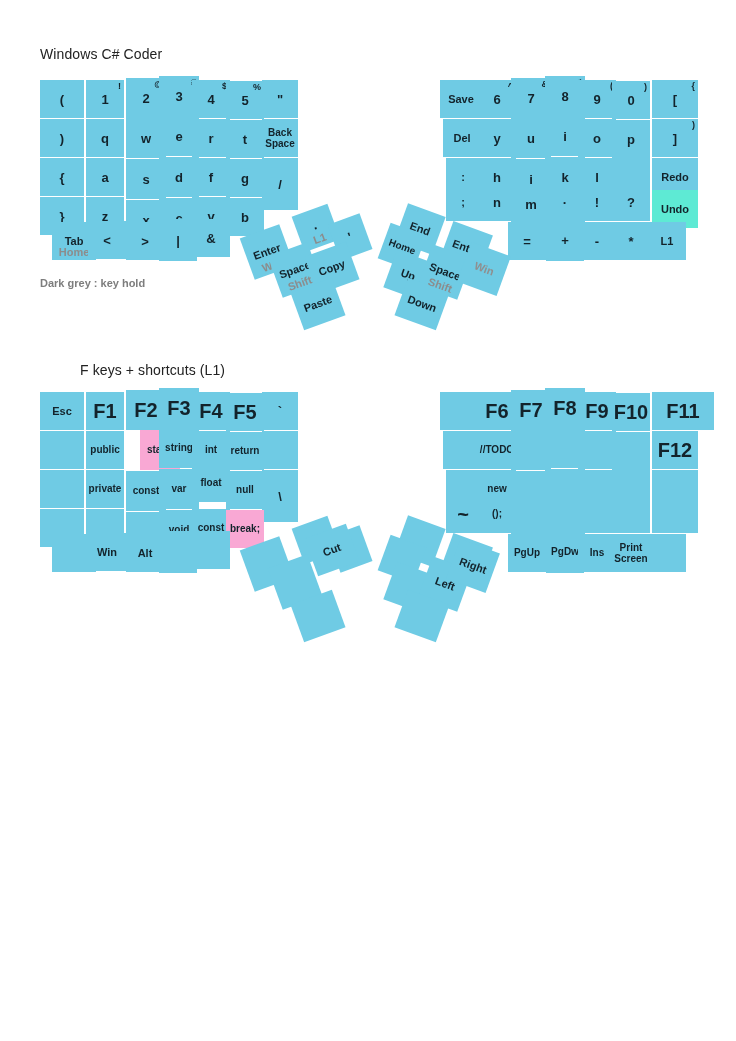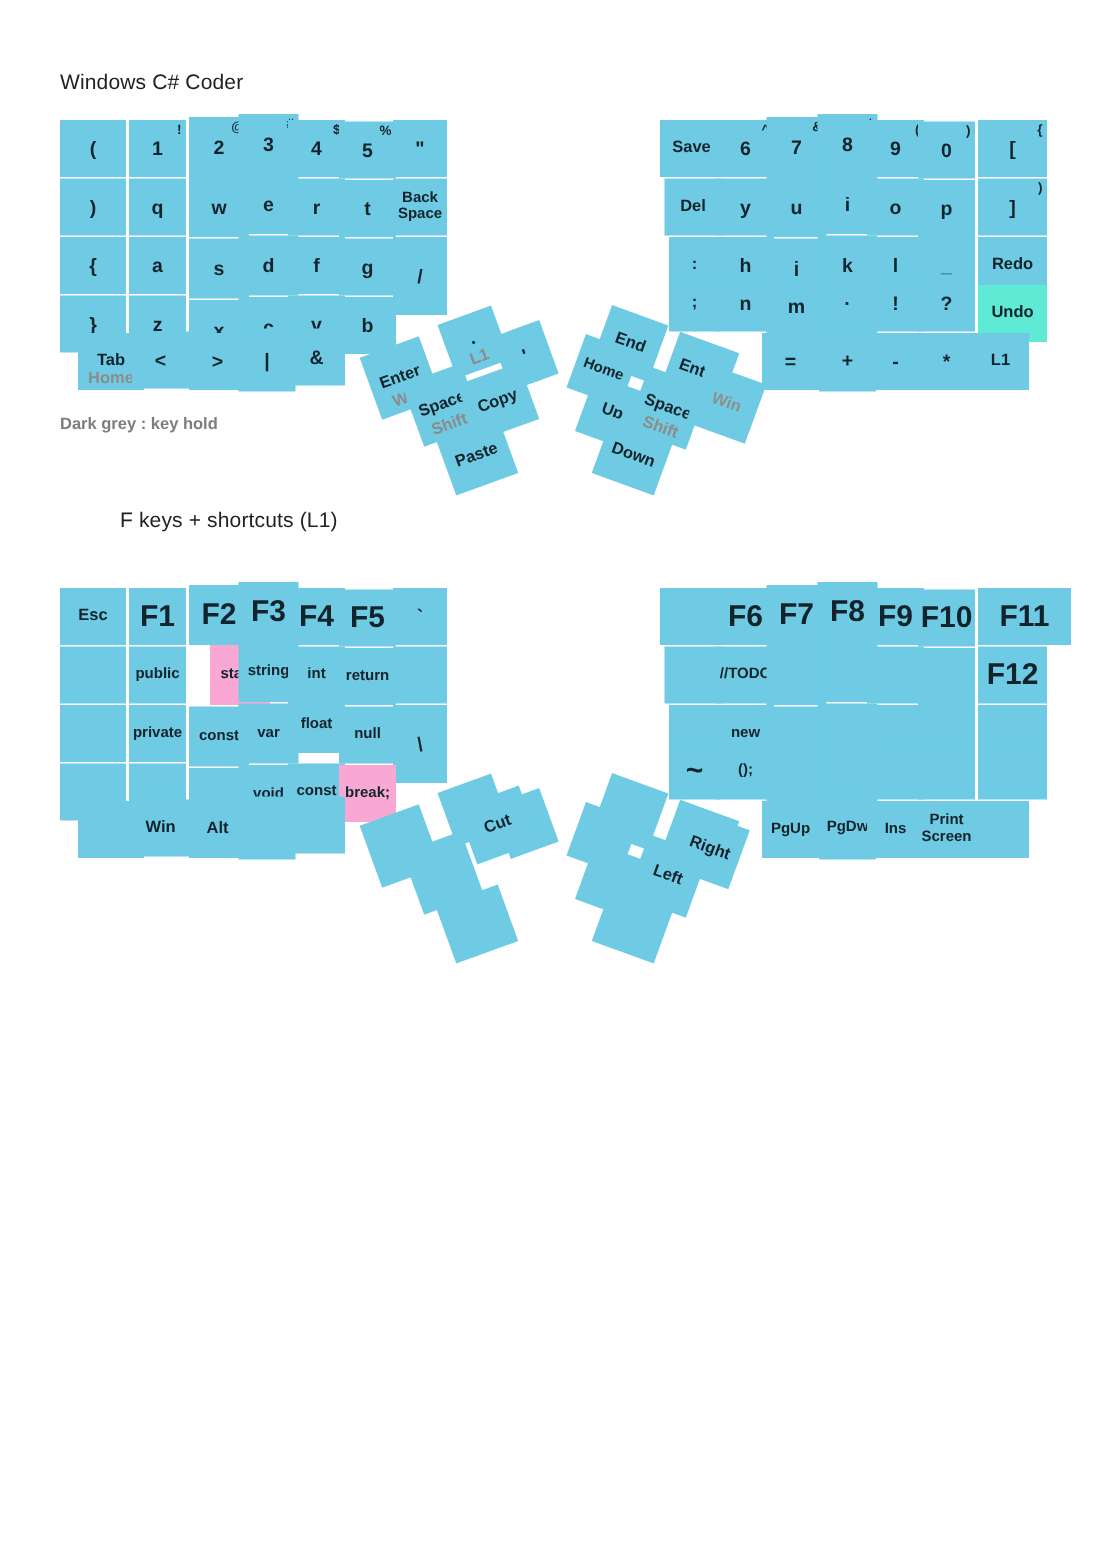--- a/index.html
+++ b/index.html
@@ -64,21 +64,21 @@
     transform-origin:center center;
   }
 </style>
 </head>
 <body>
 
 <div class="layer-title" style="left:40px;top:46px;">Windows C# Coder</div>
 
 <div class="note" style="left:40px;top:277px;">Dark grey : key hold</div>
 
-<div class="layer-title" style="left:40px;top:338px;padding-left:40px;">F keys + shortcuts (L1)</div>
+<div class="layer-title" style="left:40px;top:362px;padding-left:40px;">F keys + shortcuts (L1)</div>
 
 <div id="keyboard-layers">
     <div class="key" style="left: 40px; top: 80px; width: 44px; height: 38px; background: rgb(111, 203, 228);">
       <span class="lbl main ">(</span>
     </div>
     <div class="key" style="left: 86px; top: 80px; width: 38px; height: 38px; background: rgb(111, 203, 228);">
       <span class="lbl tr">!</span>
       <span class="lbl main ">1</span>
     </div>
     <div class="key" style="left: 126px; top: 78px; width: 40px; height: 40px; background: rgb(111, 203, 228);">

